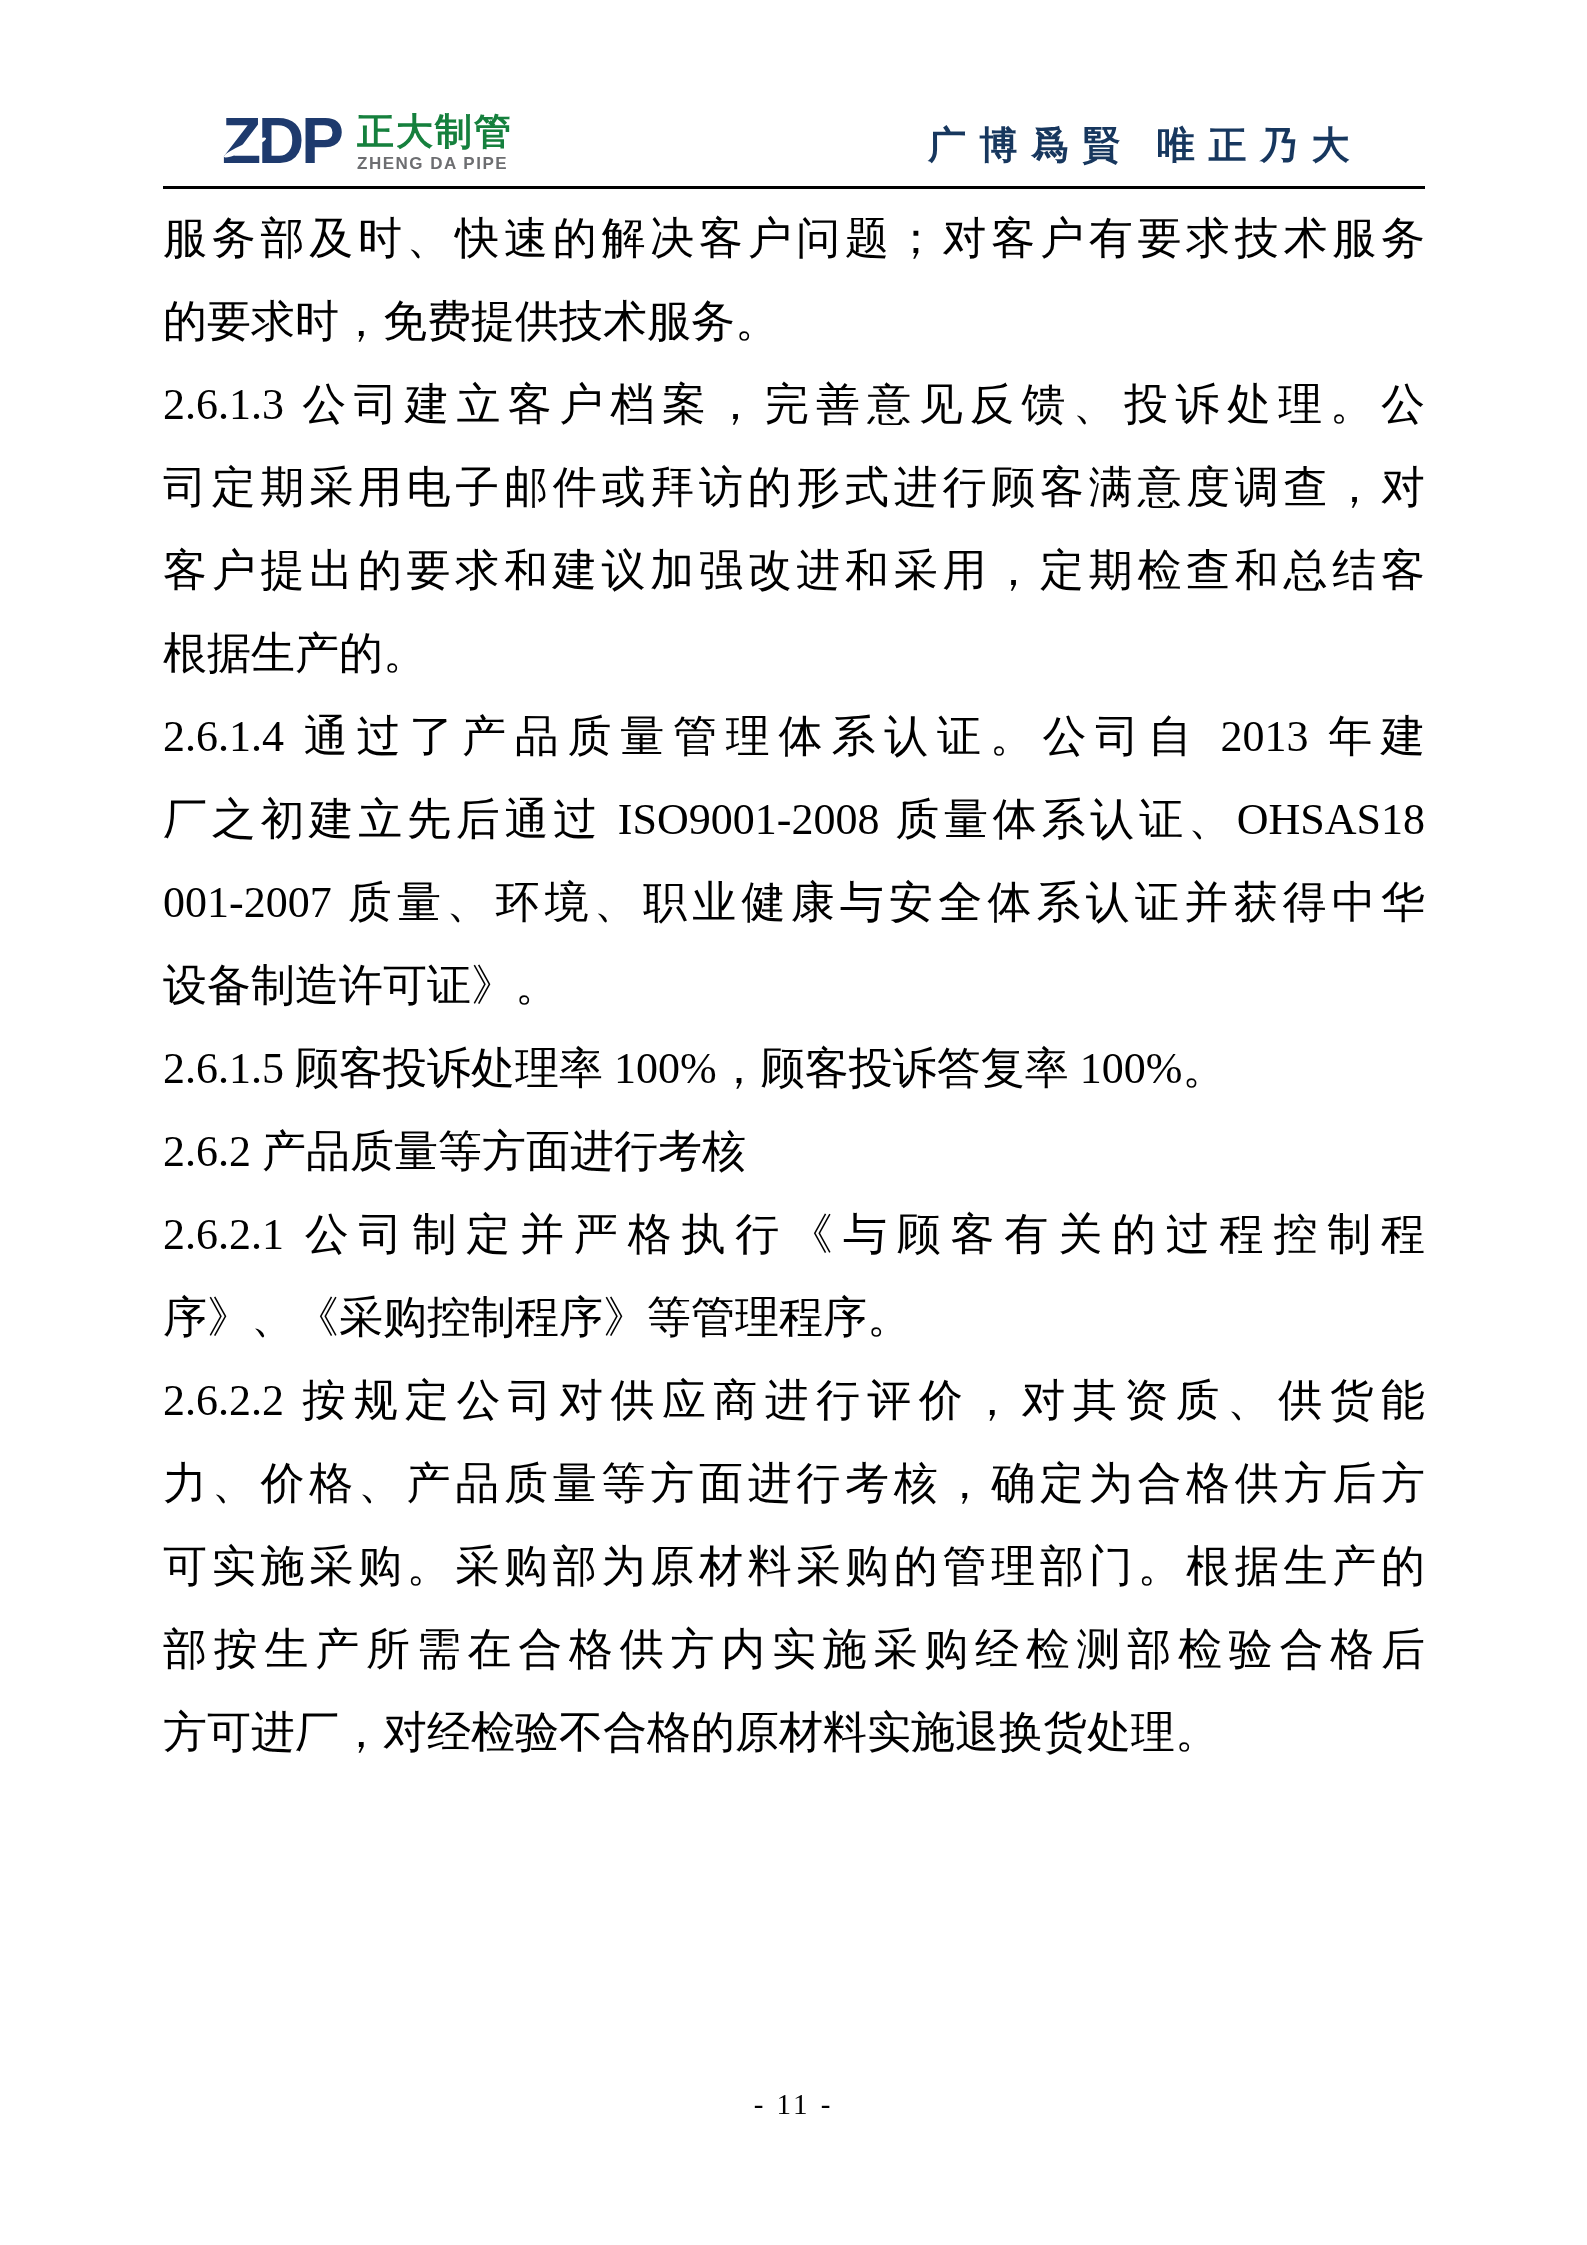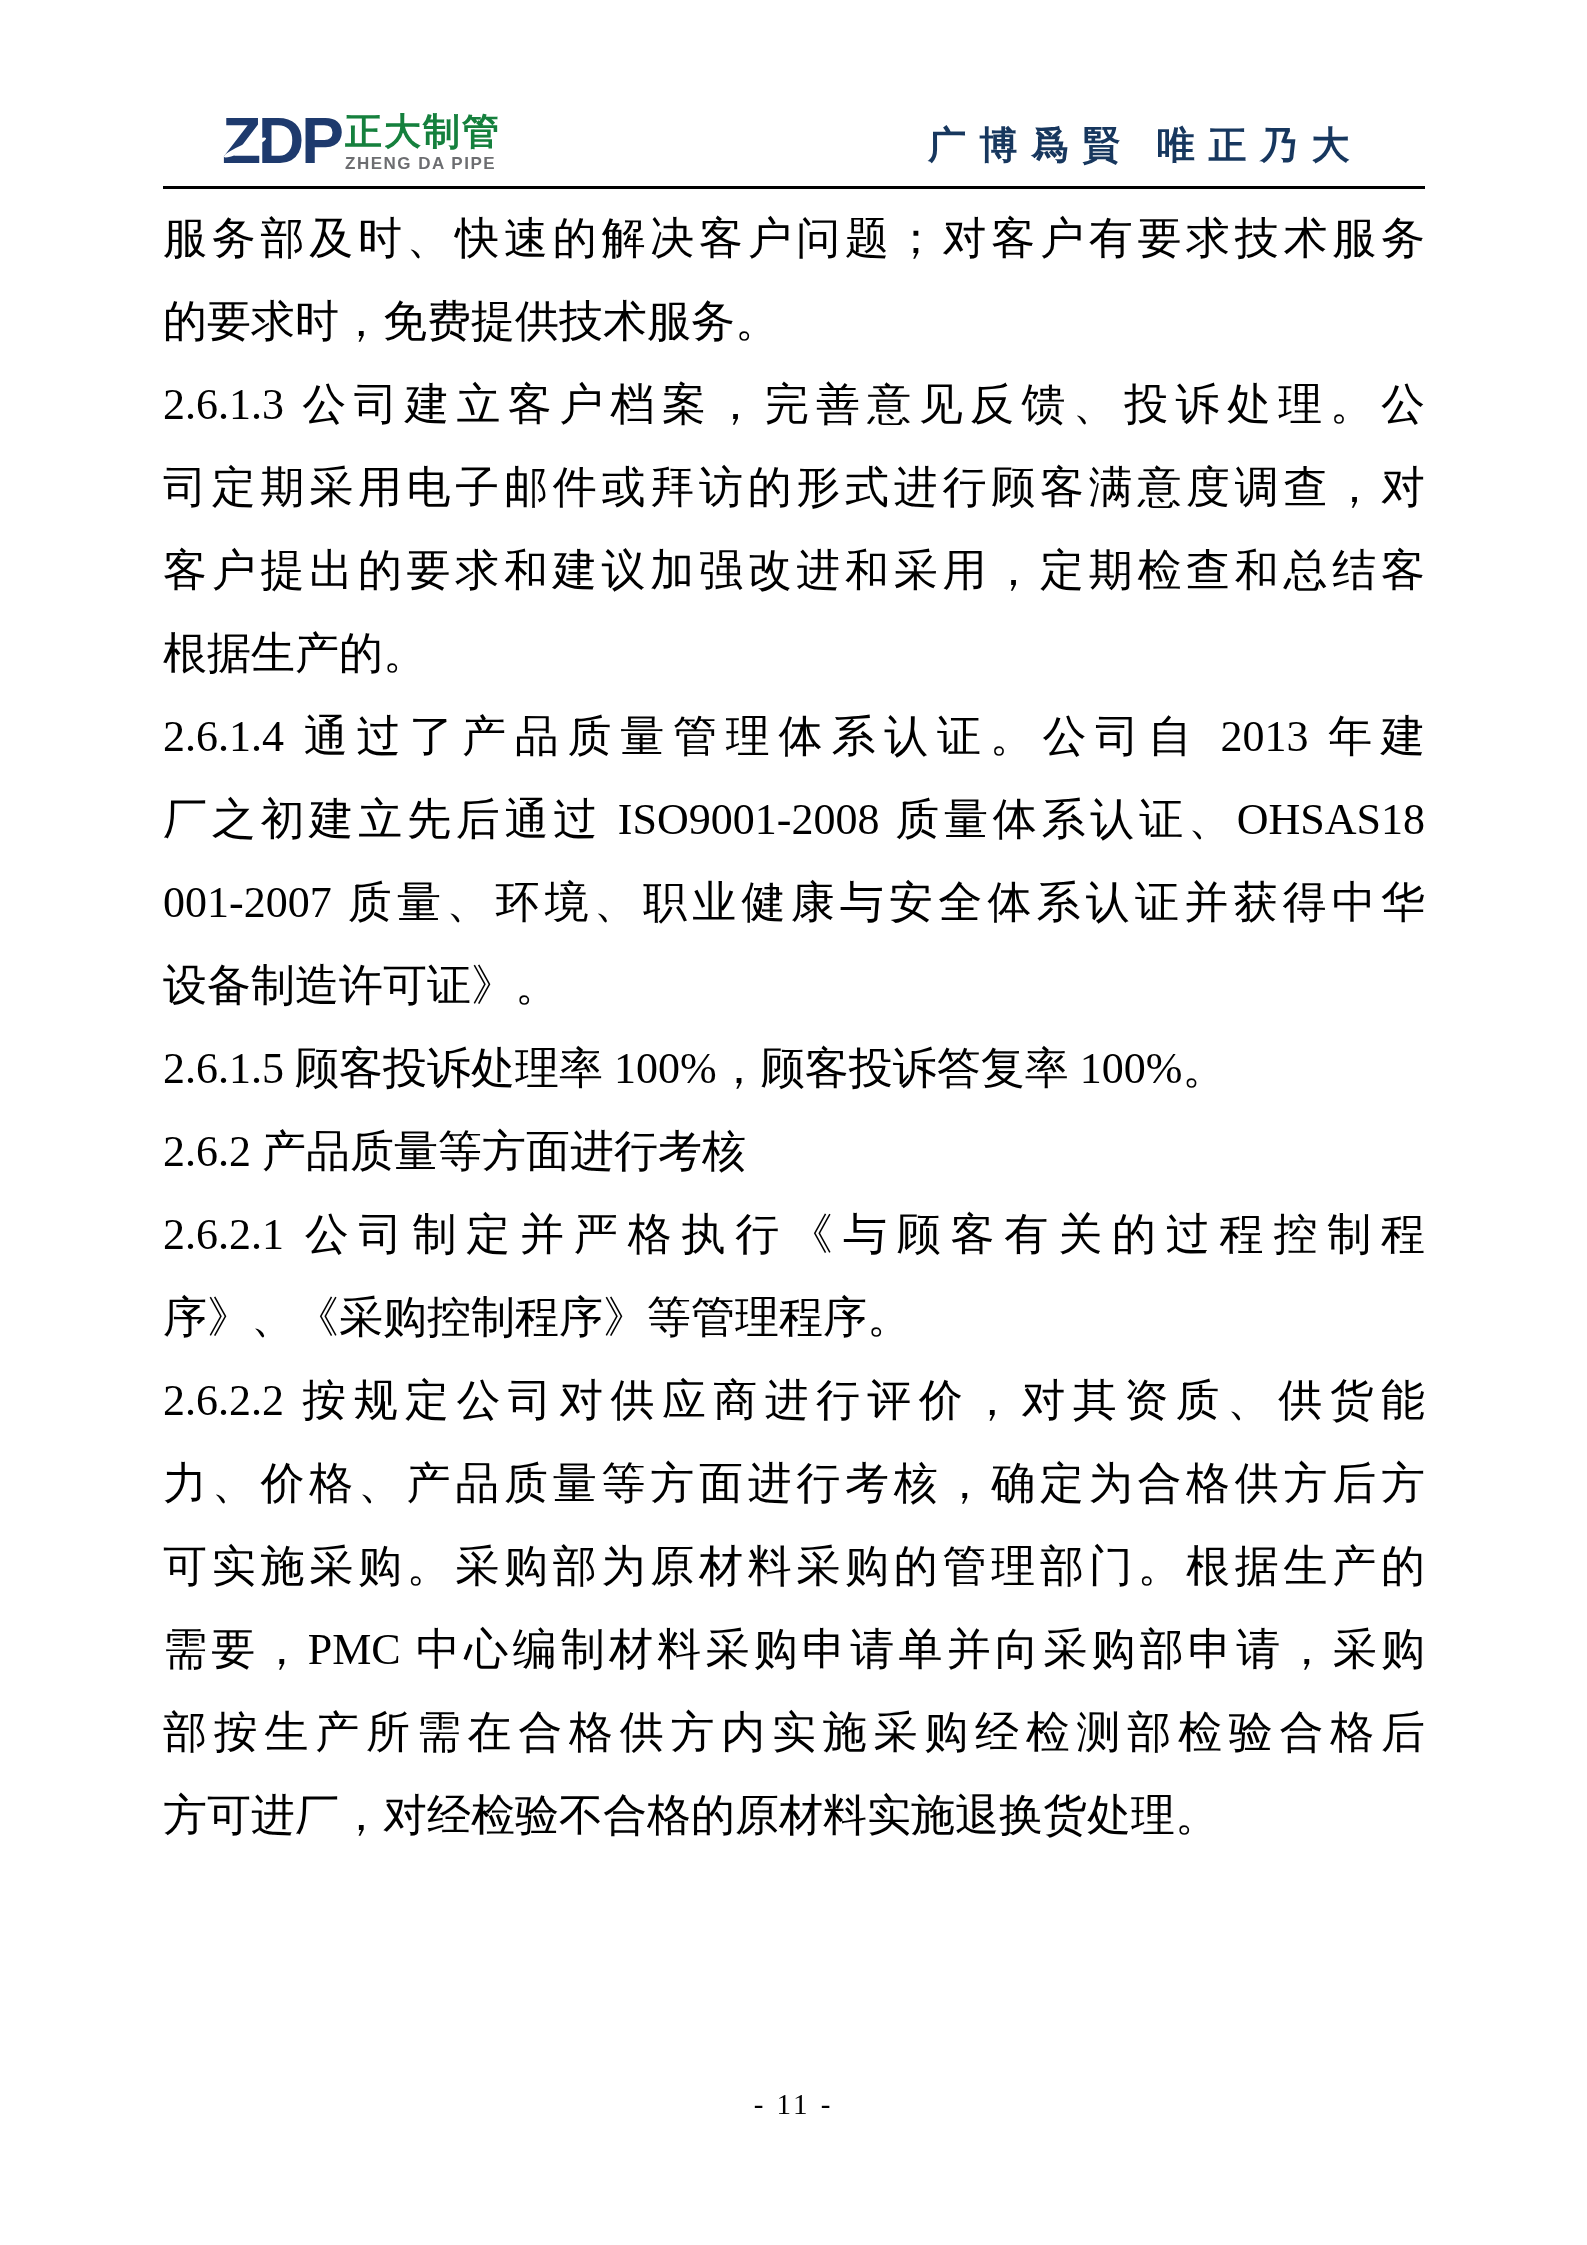--- a/index.html
+++ b/index.html
@@ -15,21 +15,21 @@
     overflow: hidden;
   }
 
   
   .logo {
     position: absolute;
     left: 222px;
     top: 110px;
     display: flex;
     align-items: flex-start;
-    gap: 4px;
+    gap: 16px;
     justify-content: space-between;
   }
   .logo-zdp {
     position: relative;
     font-family: "Liberation Sans", "DejaVu Sans", sans-serif;
     font-weight: 900;
     font-size: 64px;
     line-height: 62px;
     letter-spacing: -3px;
     color: #1e3a6d;
@@ -156,21 +156,20 @@
         <div class="line para-end">2.6.2 产品质量等方面进行考核</div>
       </div>
       <div class="para">
         <div class="line">2.6.2.1 公司制定并严格执行《与顾客有关的过程控制程</div>
         <div class="line para-end">序》、《采购控制程序》等管理程序。</div>
       </div>
       <div class="para">
         <div class="line">2.6.2.2 按规定公司对供应商进行评价，对其资质、供货能</div>
         <div class="line">力、价格、产品质量等方面进行考核，确定为合格供方后方</div>
         <div class="line">可实施采购。采购部为原材料采购的管理部门。根据生产的</div>
-        <div class="line">需要，PMC 中心编制材料采购申请单并向采购部申请，采购</div>
         <div class="line">部按生产所需在合格供方内实施采购经检测部检验合格后</div>
         <div class="line para-end">方可进厂，对经检验不合格的原材料实施退换货处理。</div>
       </div>
     </div>
 
   <div class="footer">- 11 -</div>
 
 </div>
 
 </body></html>

